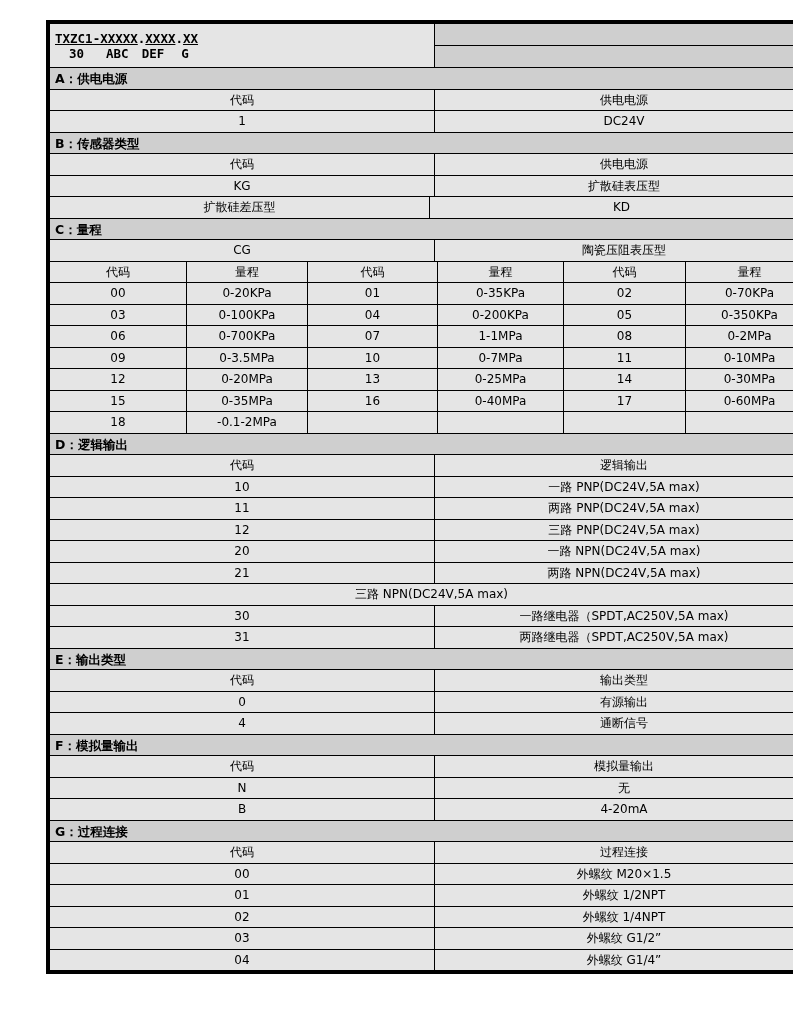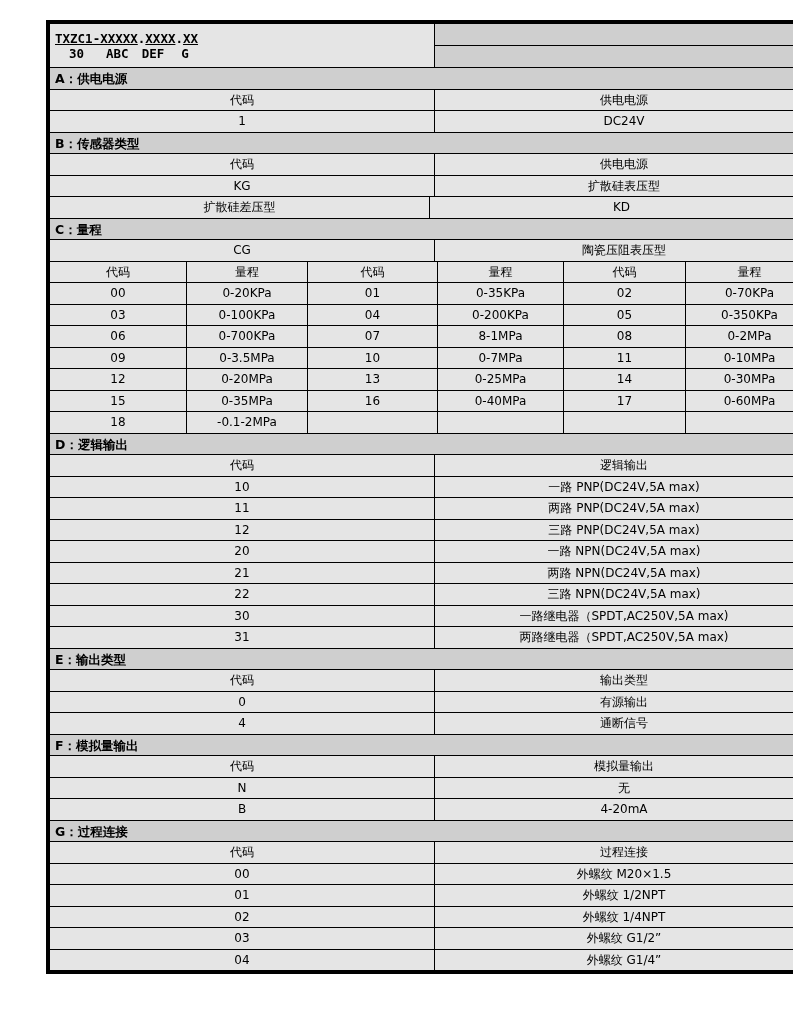--- a/index.html
+++ b/index.html
@@ -109,21 +109,21 @@
         <div class="cell c6-1">0-100KPa</div>
         <div class="cell c6-2">04</div>
         <div class="cell c6-3">0-200KPa</div>
         <div class="cell c6-4">05</div>
         <div class="cell c6-5">0-350KPa</div>
       </div>
       <div class="row">
         <div class="cell c6-0">06</div>
         <div class="cell c6-1">0-700KPa</div>
         <div class="cell c6-2">07</div>
-        <div class="cell c6-3">8-1MPa</div>
+        <div class="cell c6-3">1-1MPa</div>
         <div class="cell c6-4">08</div>
         <div class="cell c6-5">0-2MPa</div>
       </div>
       <div class="row">
         <div class="cell c6-0">09</div>
         <div class="cell c6-1">0-3.5MPa</div>
         <div class="cell c6-2">10</div>
         <div class="cell c6-3">0-7MPa</div>
         <div class="cell c6-4">11</div>
         <div class="cell c6-5">0-10MPa</div>
@@ -171,21 +171,20 @@
       </div>
       <div class="row">
         <div class="cell col-code">20</div>
         <div class="cell col-desc">一路 NPN(DC24V,5A max)</div>
       </div>
       <div class="row">
         <div class="cell col-code">21</div>
         <div class="cell col-desc">两路 NPN(DC24V,5A max)</div>
       </div>
       <div class="row">
-        <div class="cell col-code">22</div>
         <div class="cell col-desc">三路 NPN(DC24V,5A max)</div>
       </div>
       <div class="row">
         <div class="cell col-code">30</div>
         <div class="cell col-desc">一路继电器（SPDT,AC250V,5A max)</div>
       </div>
       <div class="row">
         <div class="cell col-code">31</div>
         <div class="cell col-desc">两路继电器（SPDT,AC250V,5A max)</div>
       </div>

